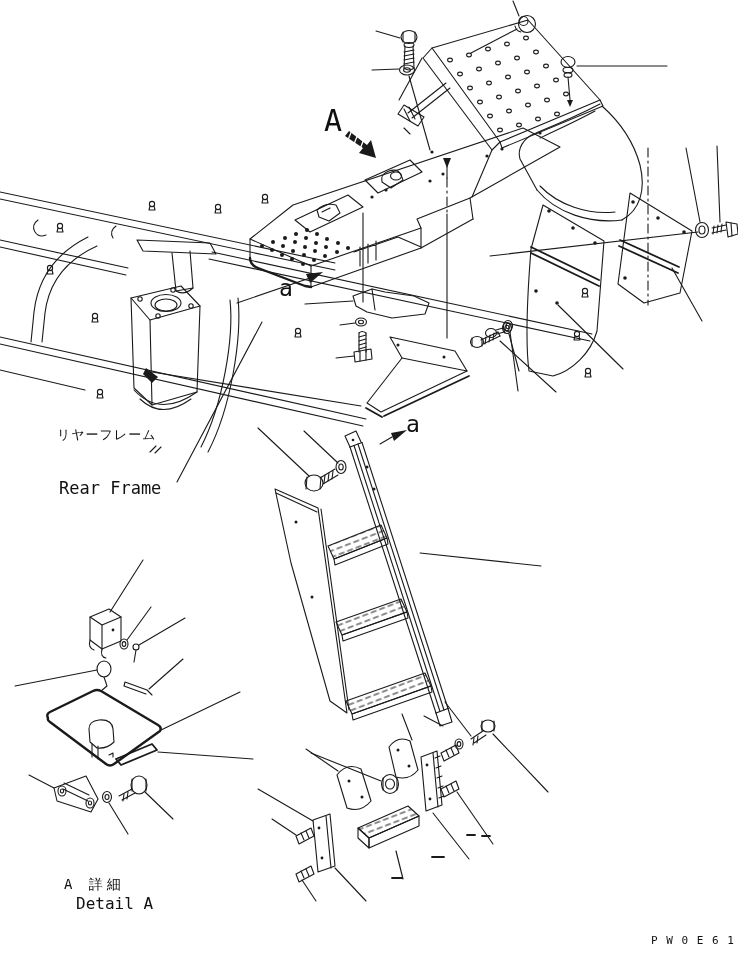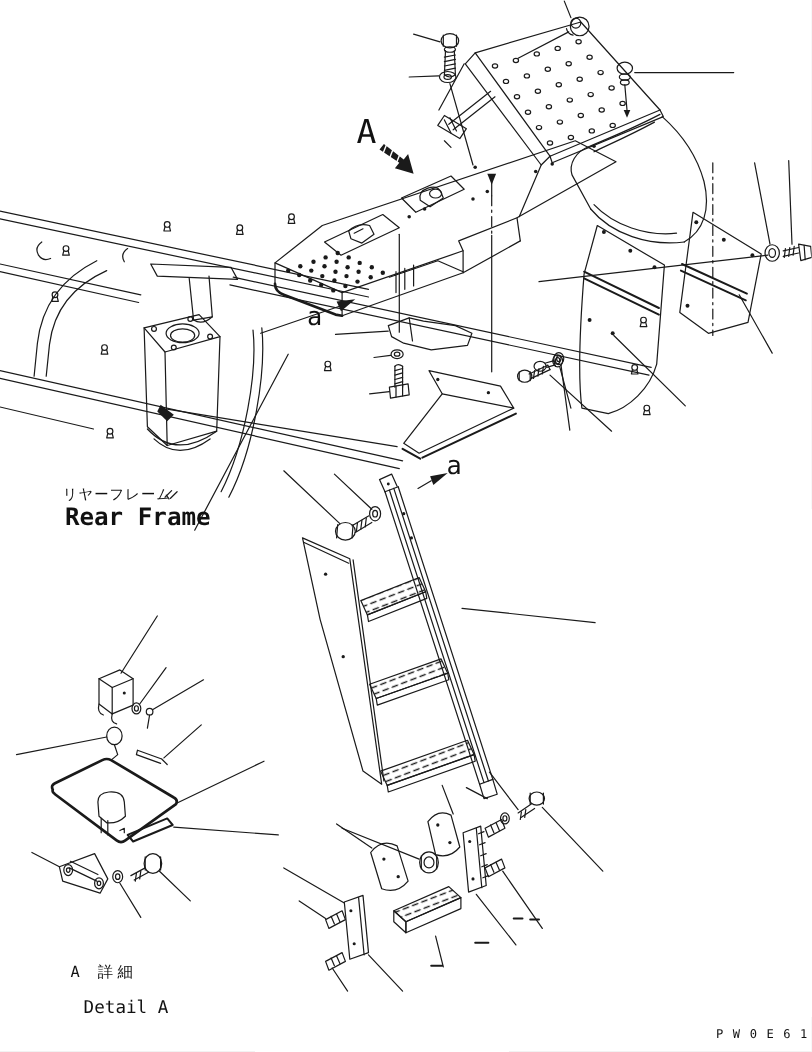--- a/index.html
+++ b/index.html
@@ -10,24 +10,24 @@
   svg .f{fill:#1a1a1a;stroke:none;}
   svg .thick{stroke-width:2.4;}
   svg .med{stroke-width:1.8;}
   svg .w{stroke:#ffffff;stroke-width:1.3;}
   svg .dash{stroke-dasharray:9 4 2 4;}
   svg .grip{fill:url(#grip);}
   .lbl{position:absolute;white-space:pre;line-height:1;}
   #lbl-A{left:324px;top:106px;font-size:30px;}
   #lbl-a1{left:279px;top:277px;font-size:23px;}
   #lbl-a2{left:406px;top:413px;font-size:23px;}
-  #lbl-jp{left:57px;top:444px;font-size:13px;letter-spacing:1px;}
-  #lbl-en{left:59px;top:460px;font-size:22px;font-weight:bold;}
+  #lbl-jp{left:57px;top:428px;font-size:13px;letter-spacing:1px;}
+  #lbl-en{left:59px;top:480px;font-size:17px;}
   #lbl-detail-jp{left:64px;top:877px;font-size:14px;letter-spacing:4px;}
-  #lbl-detail-en{left:76px;top:896px;font-size:16px;margin-top:12px;}
+  #lbl-detail-en{left:76px;top:896px;font-size:16px;}
   #lbl-num{left:651px;top:935px;font-size:11px;letter-spacing:1px;}
 </style>
 </head>
 <body>
 
 <div id="page">
 
 <svg id="art" width="738" height="956" viewBox="0 0 738 956">
 <defs>
   <pattern id="grip" width="9" height="6" patternUnits="userSpaceOnUse" patternTransform="rotate(-21)">

